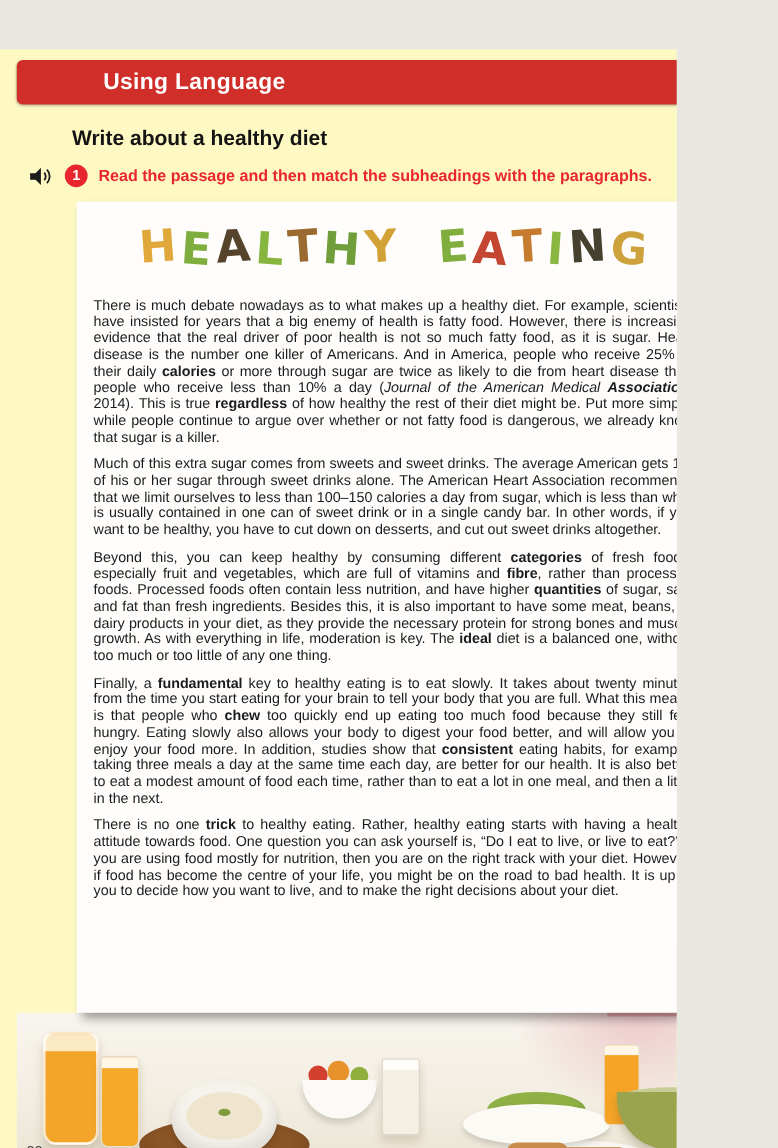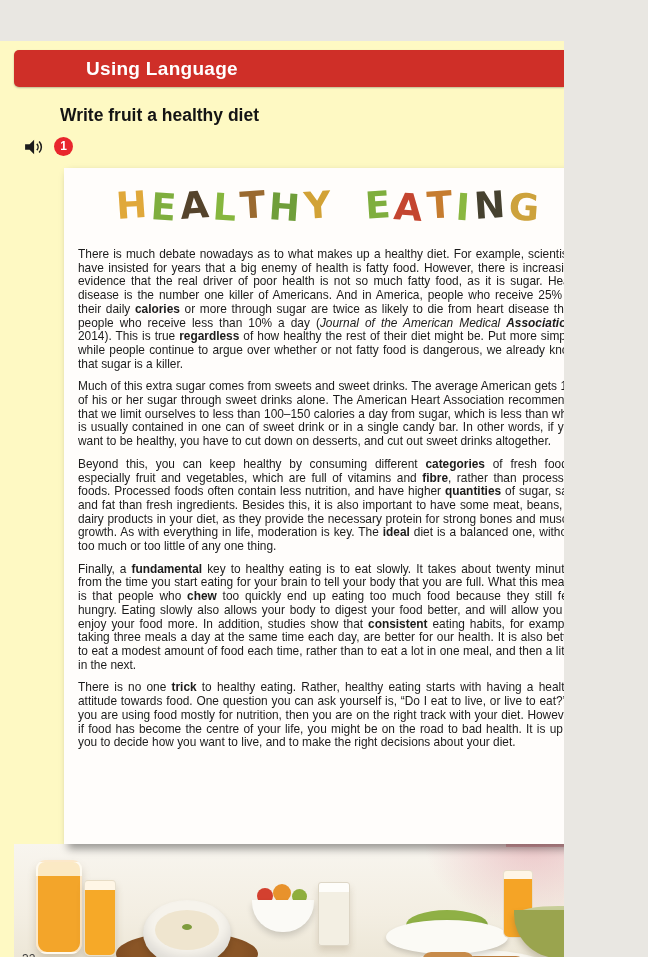--- a/index.html
+++ b/index.html
@@ -79,29 +79,30 @@
 </style>
 </head>
 <body>
 
 <div class="page">
 
   <div class="banner">
     <div class="banner-title">Using Language</div>
   </div>
 
-  <div class="heading">Write fruit a healthy diet</div>
+  <div class="heading">Write about a healthy diet</div>
 
   <div class="activity">
     <svg class="speaker" viewBox="0 0 24 20">
       <polygon points="1,7 6,7 11,2 11,18 6,13 1,13" fill="#1c1c1c"></polygon>
       <path d="M14 6.5 a5 5 0 0 1 0 7" fill="none" stroke="#1c1c1c" stroke-width="1.7"></path>
       <path d="M16.6 3.8 a9 9 0 0 1 0 12.4" fill="none" stroke="#1c1c1c" stroke-width="1.7"></path>
     </svg>
     <div class="badge">1</div>
+    <div class="instruction">Read the passage and then match the subheadings with the paragraphs.</div>
   </div>
 
   <div class="pink-edge"></div>
 
   <div class="card">
     <div class="title"><span class="letter" style="color: rgb(224, 168, 58);">H</span><span class="letter" style="color: rgb(127, 174, 62);">E</span><span class="letter" style="color: rgb(85, 67, 43);">A</span><span class="letter" style="color: rgb(134, 182, 62);">L</span><span class="letter" style="color: rgb(154, 106, 48);">T</span><span class="letter" style="color: rgb(111, 158, 58);">H</span><span class="letter" style="color: rgb(210, 162, 54);">Y</span><span class="letter space"></span><span class="letter" style="color: rgb(127, 174, 62);">E</span><span class="letter" style="color: rgb(196, 69, 48);">A</span><span class="letter" style="color: rgb(198, 124, 47);">T</span><span class="letter" style="color: rgb(138, 183, 64);">I</span><span class="letter" style="color: rgb(70, 65, 47);">N</span><span class="letter" style="color: rgb(205, 162, 60);">G</span></div>
     <div class="paras">
         <p><span>There is much debate nowadays as to what makes up a healthy diet. For example, scientists have insisted for years that a big enemy of health is fatty food. However, there is increasing evidence that the real driver of poor health is not so much fatty food, as it is sugar. Heart disease is the number one killer of Americans. And in America, people who receive 25% of their daily </span><span class="b">calories</span><span> or more through sugar are twice as likely to die from heart disease than people who receive less than 10% a day (</span><span class="i">Journal of the American Medical </span><span class="b i">Association</span><span>, 2014). This is true </span><span class="b">regardless</span><span> of how healthy the rest of their diet might be. Put more simply, while people continue to argue over whether or not fatty food is dangerous, we already know that sugar is a killer.</span></p>
         <p><span>Much of this extra sugar comes from sweets and sweet drinks. The average American gets 1/3 of his or her sugar through sweet drinks alone. The American Heart Association recommends that we limit ourselves to less than 100–150 calories a day from sugar, which is less than what is usually contained in one can of sweet drink or in a single candy bar. In other words, if you want to be healthy, you have to cut down on desserts, and cut out sweet drinks altogether.</span></p>
         <p><span>Beyond this, you can keep healthy by consuming different </span><span class="b">categories</span><span> of fresh foods, especially fruit and vegetables, which are full of vitamins and </span><span class="b">fibre</span><span>, rather than processed foods. Processed foods often contain less nutrition, and have higher </span><span class="b">quantities</span><span> of sugar, salt, and fat than fresh ingredients. Besides this, it is also important to have some meat, beans, or dairy products in your diet, as they provide the necessary protein for strong bones and muscle growth. As with everything in life, moderation is key. The </span><span class="b">ideal</span><span> diet is a balanced one, without too much or too little of any one thing.</span></p>

